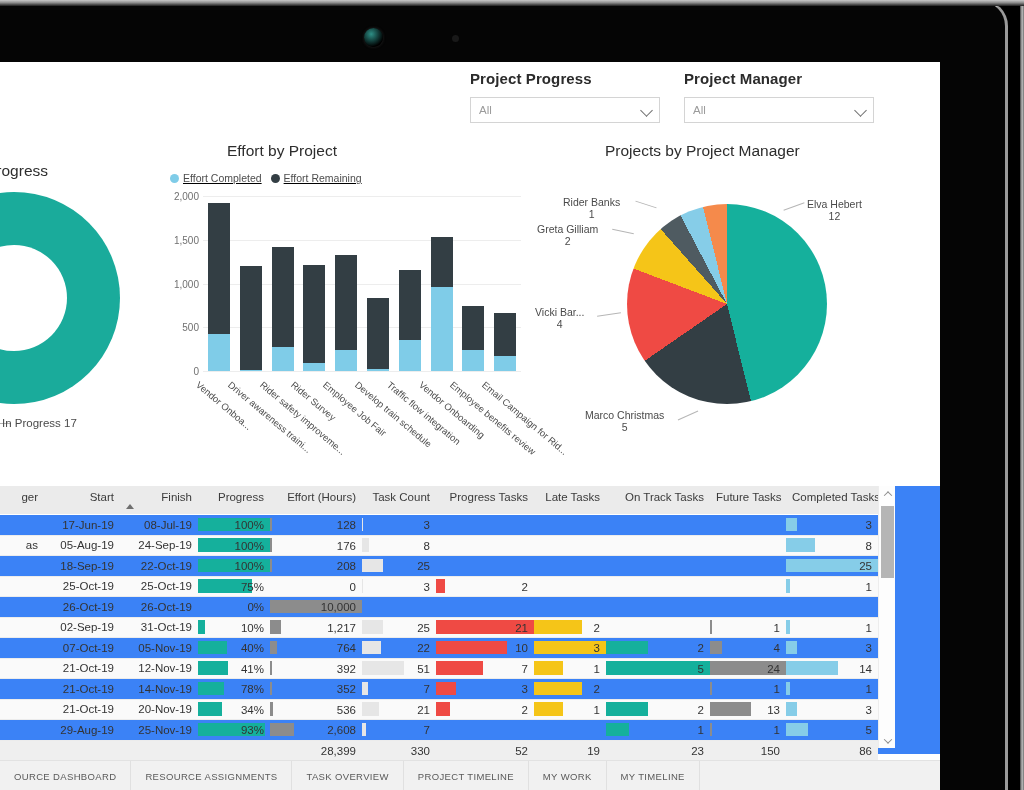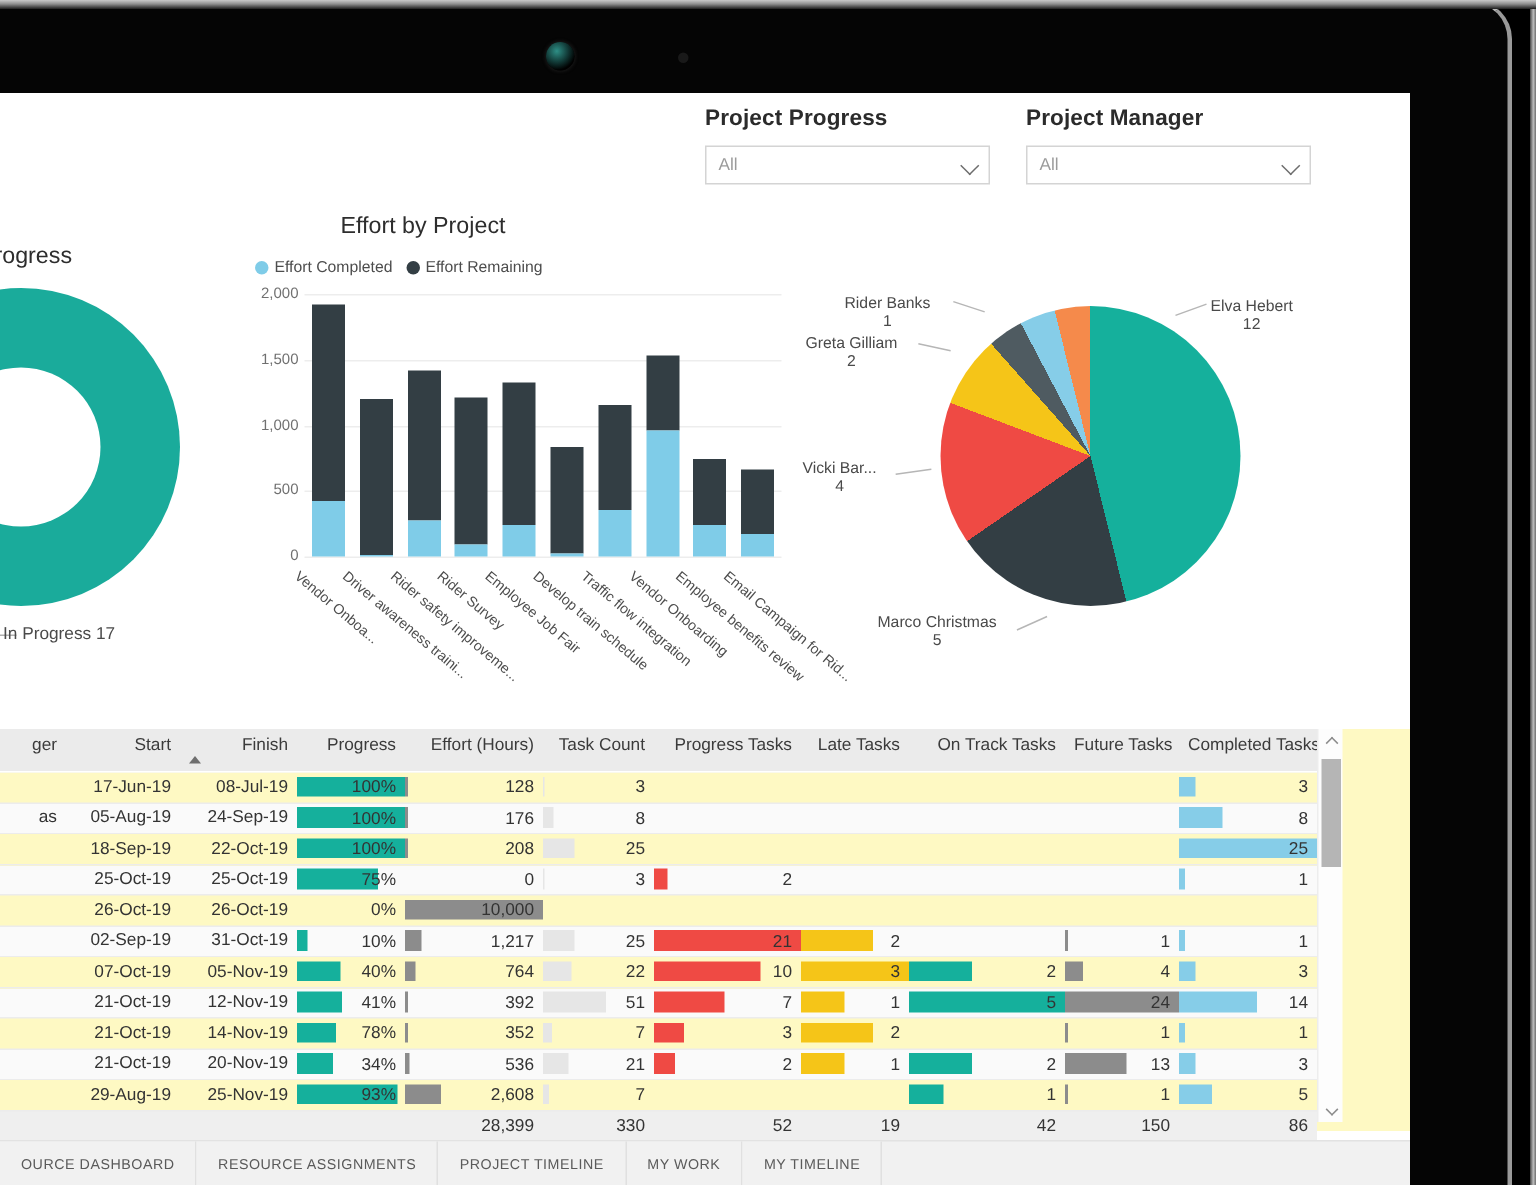--- a/index.html
+++ b/index.html
@@ -119,21 +119,21 @@
     position: absolute; left: 2px; top: 283px;
     font-size: 11.5px; color: #4a4a4a; white-space: nowrap;
   }
   #donut-leader {
     position: absolute; left: 0px; top: 289px;
     width: 11px; height: 1px; background: #b0b0b0;
   }
 
   
   #bar-chart { position: absolute; left: 165px; top: 0px; width: 370px; height: 410px; }
-  #legend { position: absolute; left: 5px; top: 38px; display: flex; gap: 9px; align-items: center; }
+  #legend { position: absolute; left: 5px; top: 38px; display: flex; gap: 9px; align-items: center; text-decoration: underline; }
   .lg { display: flex; align-items: center; gap: 4px; }
   .lg-dot { width: 9px; height: 9px; border-radius: 50%; }
   .lg-text { font-size: 10.5px; color: #4d4d4d; white-space: nowrap; }
 
   #plot {
     position: absolute; left: 38px; top: 62px;
     width: 318px; height: 175px;
   }
   .gridline { position: absolute; left: 0; width: 318px; height: 1px; background: #ededed; }
   .ytick {
@@ -162,21 +162,21 @@
     width: 200px; height: 200px; border-radius: 50%;
   }
   .pie-lbl { position: absolute; font-size: 10.5px; color: #4a4a4a; white-space: nowrap; text-align: center; }
   .pie-num { font-size: 10.5px; color: #4a4a4a; }
   .leader { position: absolute; height: 1px; background: #b6b6b6; }
 
   
   #table-area {
     position: absolute; left: 0; top: 424px;
     width: 940px; height: 268px;
-    background: #fef9c3;
+    background: #3b82f6;
   }
   table { border-collapse: collapse; width: 878px; table-layout: fixed; }
   thead th {
     background: #ebebeb;
     font-size: 11.5px; font-weight: normal; color: #3b3b3b;
     padding: 5px 6px 5px 6px;
     text-align: left; vertical-align: top;
     border-bottom: 1px solid #ffffff;
     white-space: nowrap;
   }
@@ -362,20 +362,21 @@
             <div class="xlab" style="left: 125.2px; top: 2px;">Employee Job Fair</div>
             <div class="xlab" style="left: 157px; top: 2px;">Develop train schedule</div>
             <div class="xlab" style="left: 188.8px; top: 2px;">Traffic flow integration</div>
             <div class="xlab" style="left: 220.6px; top: 2px;">Vendor Onboarding</div>
             <div class="xlab" style="left: 252.4px; top: 2px;">Employee benefits review</div>
             <div class="xlab" style="left: 284.2px; top: 2px;">Email Campaign for Rid...</div>
           </div>
       </div>
 
       <div id="pie-wrap">
+        <div class="viz-title" style="left:60px; top:8px;">Projects by Project Manager</div>
         <div id="pie" style="background: conic-gradient(rgb(21, 176, 156) 0deg, rgb(21, 176, 156) 166.154deg, rgb(51, 62, 68) 166.154deg, rgb(51, 62, 68) 235.385deg, rgb(239, 74, 68) 235.385deg, rgb(239, 74, 68) 290.769deg, rgb(245, 197, 24) 290.769deg, rgb(245, 197, 24) 318.462deg, rgb(79, 91, 97) 318.462deg, rgb(79, 91, 97) 332.308deg, rgb(134, 205, 232) 332.308deg, rgb(134, 205, 232) 346.154deg, rgb(245, 138, 75) 346.154deg, rgb(245, 138, 75) 360deg);"></div>
 
         <div class="pie-lbl" style="left:18px; top:62px;">
           <span>Rider Banks</span><br>
           <span class="pie-num">1</span>
         </div>
         <div class="leader" style="left:90px; top:70px; width:22px; transform:rotate(18deg);"></div>
 
         <div class="pie-lbl" style="left:-8px; top:89px;">
           <span>Greta Gilliam</span><br>
@@ -994,39 +995,40 @@
         <tfoot>
             <tr>
               <td></td>
               <td></td>
               <td></td>
               <td></td>
               <td>28,399</td>
               <td>330</td>
               <td>52</td>
               <td>19</td>
-              <td>42</td>
+              <td>23</td>
               <td>150</td>
               <td>86</td>
             </tr>
           </tfoot>
       </table>
 
       <div id="vscroll">
         <div class="sb-arrow up">
             <span class="sb-caret"></span>
           </div>
         <div id="sb-thumb"></div>
         <div class="sb-arrow down">
             <span class="sb-caret"></span>
           </div>
       </div>
     </div>
 
     <div id="tabbar">
         <div class="tab">OURCE DASHBOARD</div>
         <div class="tab">RESOURCE ASSIGNMENTS</div>
+        <div class="tab">TASK OVERVIEW</div>
         <div class="tab">PROJECT TIMELINE</div>
         <div class="tab">MY WORK</div>
         <div class="tab">MY TIMELINE</div>
       </div>
   </div>
 </div>
 
 </body></html>

